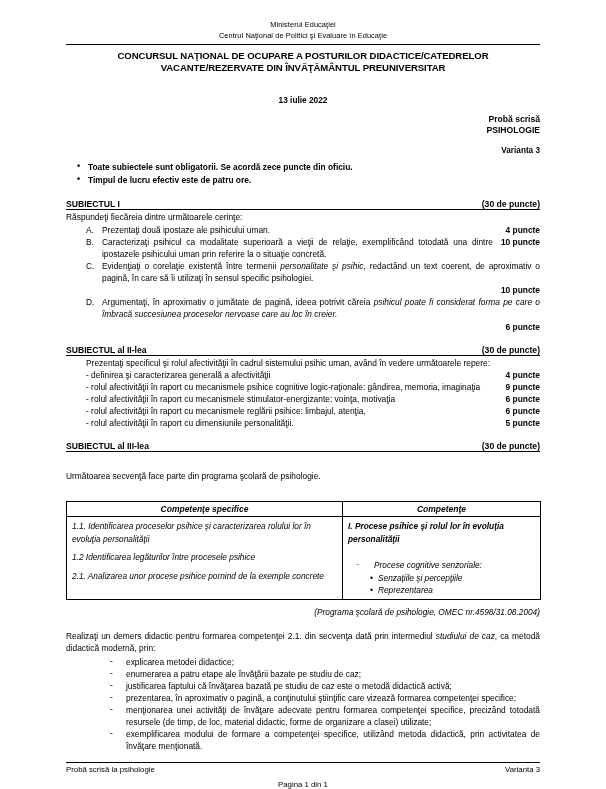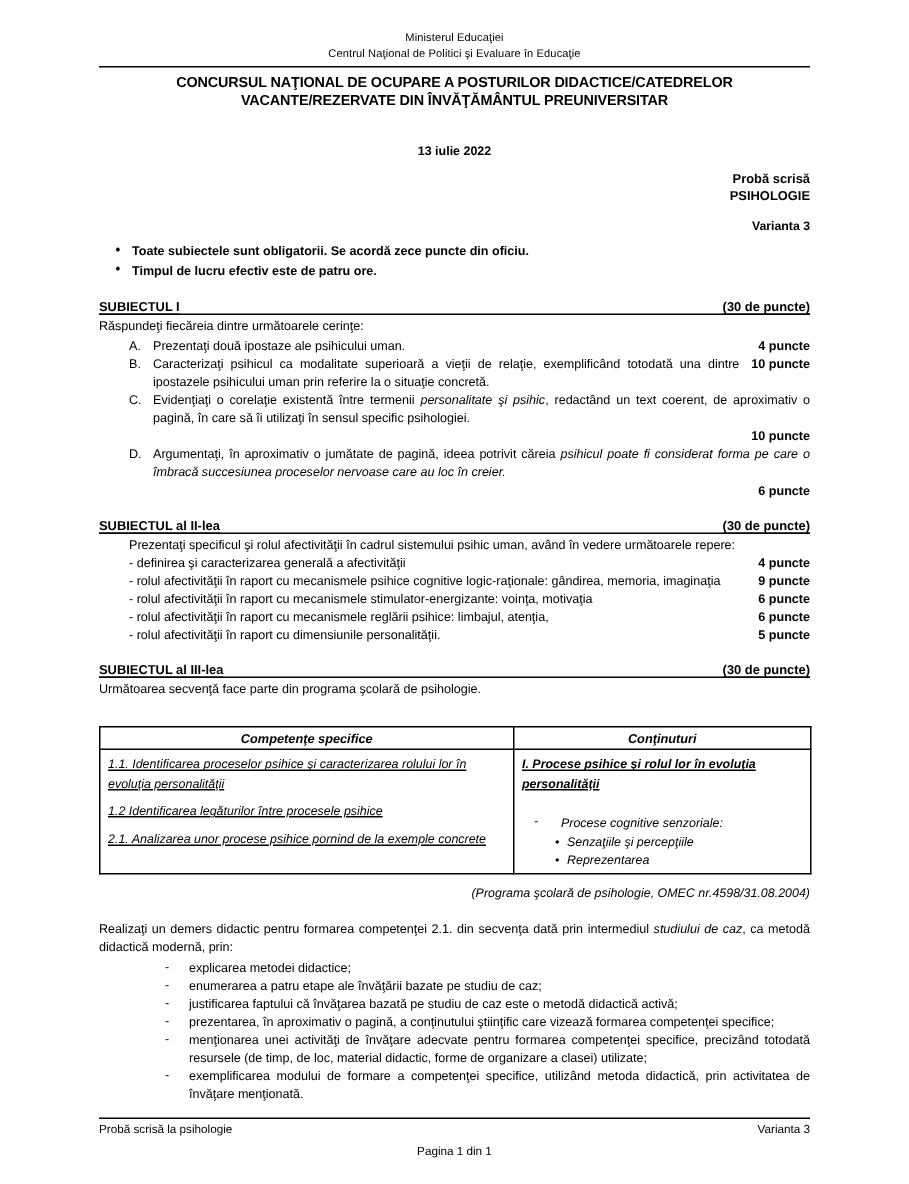--- a/index.html
+++ b/index.html
@@ -154,21 +154,21 @@
   .dash-row .pts { font-weight: bold; white-space: nowrap; }
   .dash-wrap {
     font-size: 8.4px;
     line-height: 12.1px;
     padding-left: 20px;
   }
 
   .plain {
     font-size: 8.4px;
     line-height: 12.1px;
-    margin-top: 1px;
+    margin-top: 18px;
   }
 
   
   table.prog {
     border-collapse: collapse;
     width: 474px;
     margin-top: 19px;
     table-layout: fixed;
   }
   table.prog td, table.prog th {
@@ -183,21 +183,21 @@
     font-size: 8.5px;
     padding: 2px 4px;
   }
   .col-a { width: 276px; }
   .col-b { width: 198px; }
   td.cell {
     font-style: italic;
     font-size: 8.3px;
     line-height: 12.4px;
   }
-  td.cell p { margin: 0 0 6px 0; text-decoration: underline; }
+  td.cell p { margin: 0 0 6px 0; }
   td.cell p:last-child { margin-bottom: 0; }
   .bold-it { font-weight: bold; font-style: italic; }
   .sub-dash {
     position: relative;
     padding-left: 26px;
     margin-top: 14px;
   }
   .sub-dash::before {
     content: "-";
     position: absolute;
@@ -369,21 +369,21 @@
     <div class="plain">Următoarea secvenţă face parte din programa şcolară de psihologie.</div>
 
     <table class="prog">
       <colgroup>
           <col class="col-a">
           <col class="col-b">
         </colgroup>
       <thead>
         <tr>
           <th>Competenţe specifice</th>
-          <th>Conţinuturi</th>
+          <th>Competenţe</th>
         </tr>
       </thead>
       <tbody>
         <tr>
           <td class="cell">
             <p>1.1. Identificarea proceselor psihice şi caracterizarea rolului lor în evoluţia personalităţii</p>
             <p>1.2  Identificarea legăturilor între procesele psihice</p>
             <p>2.1. Analizarea unor procese psihice pornind de la exemple concrete</p>
           </td>
           <td class="cell">

